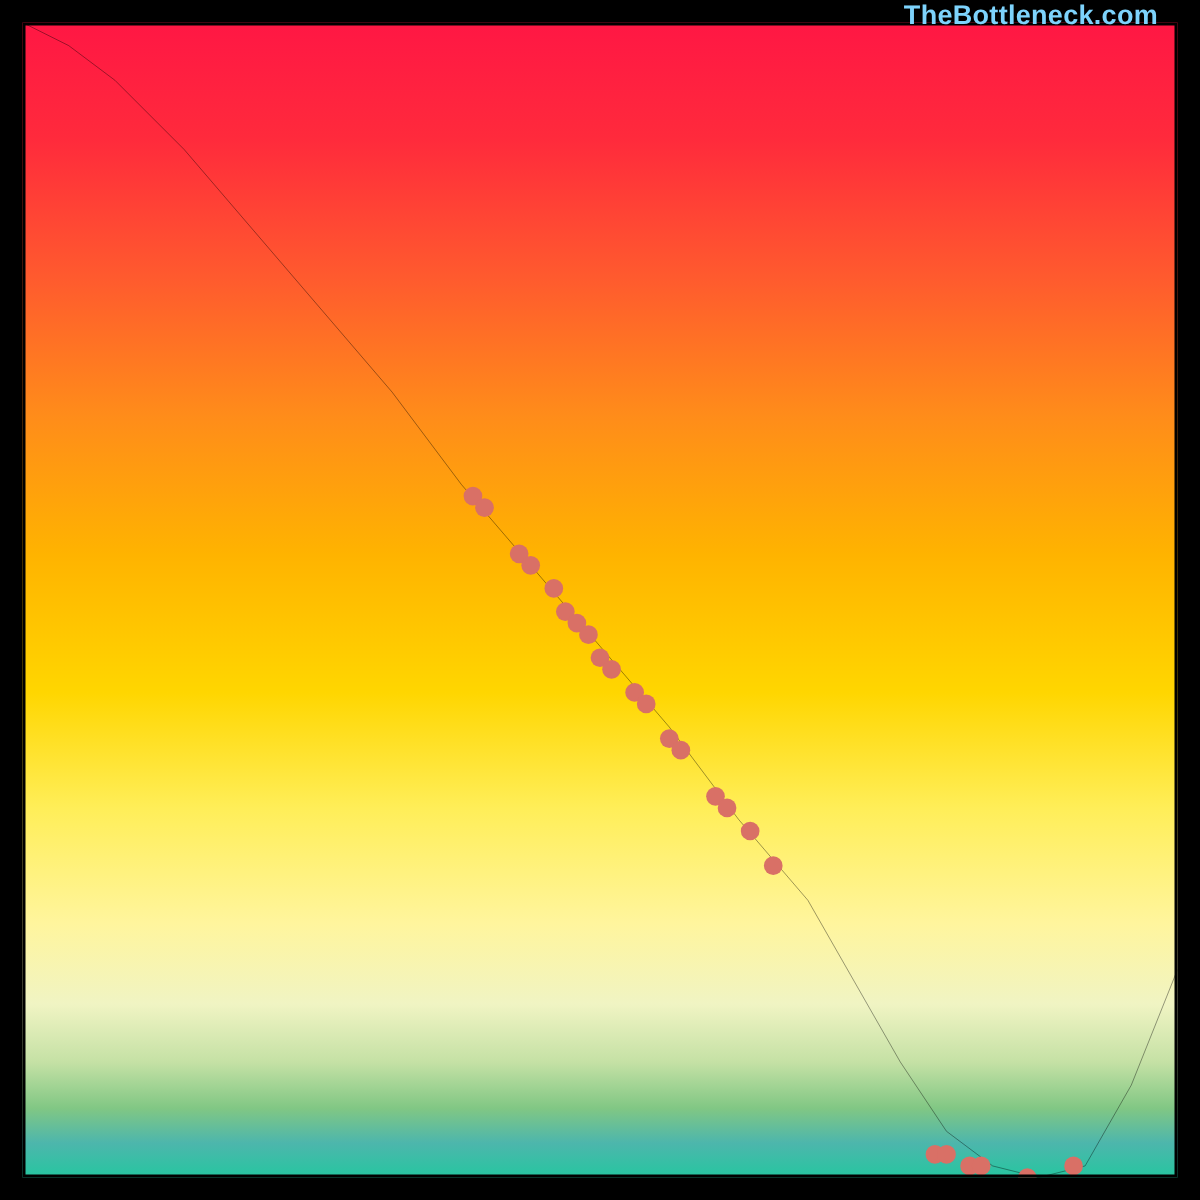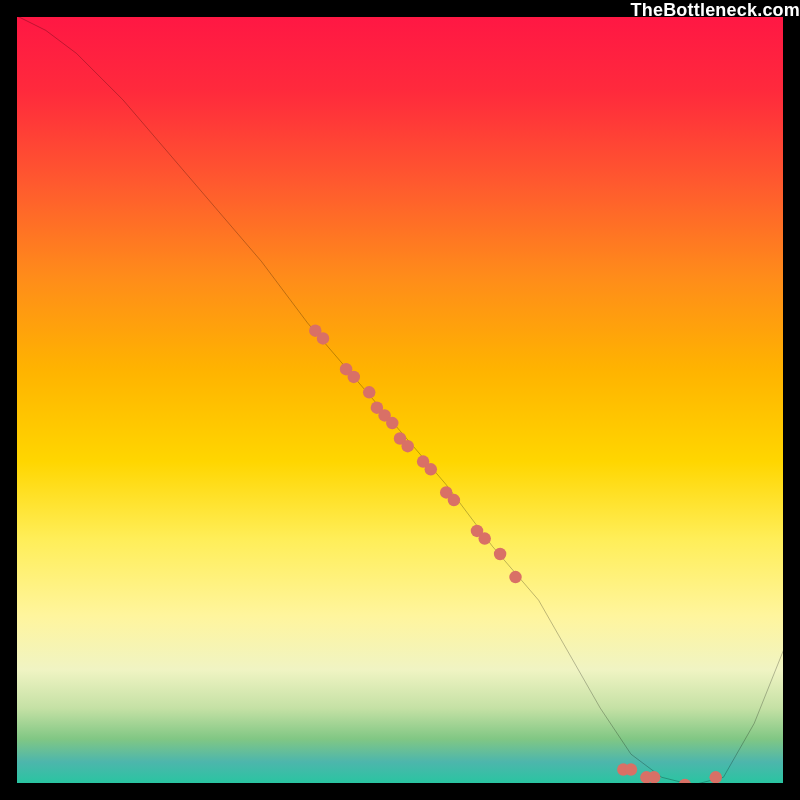--- a/index.html
+++ b/index.html
@@ -37,24 +37,24 @@
     left: 15px;
     top: 15px;
     width: 770px;
     height: 770px;
     border: 2px solid #000;
     pointer-events: none;
   }
   .watermark {
     position: absolute;
     top: 0px;
-    right: 0;
+    right: 28px;
     font-size: 18px;
     font-weight: 600;
-    color: #ffffff;
+    color: #7dd3fc;
     letter-spacing: 0.2px;
     margin-left: 44px;
   }
   .svg-layer {
     position: absolute;
     left: 15px;
     top: 15px;
     width: 770px;
     height: 770px;
     pointer-events: none;

